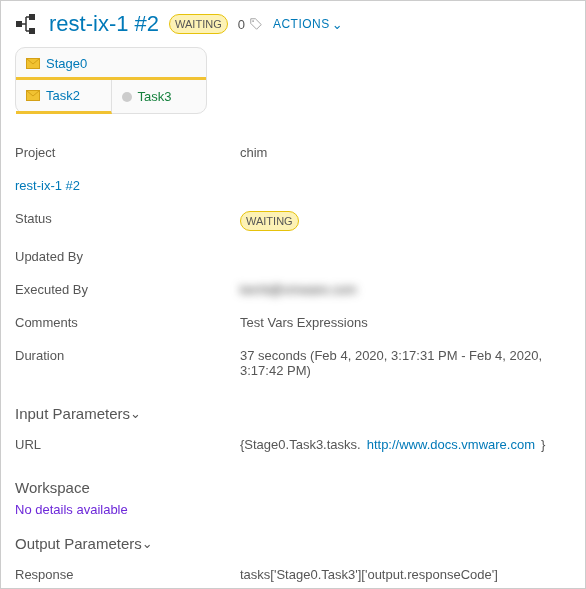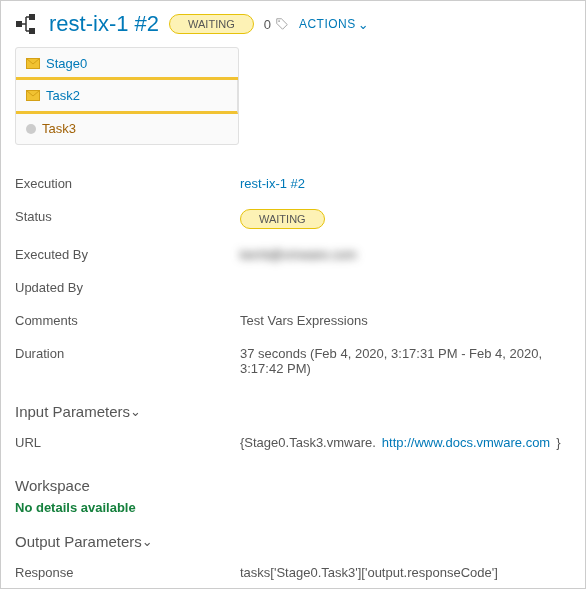--- a/index.html
+++ b/index.html
@@ -21,21 +21,21 @@
       margin-bottom: 10px;
     }
     .pipeline-icon { width: 24px; height: 24px; flex-shrink: 0; }
     .title {
       font-size: 22px;
       font-weight: 400;
       color: #0079b8;
     }
     .badge {
       display: inline-block;
-      padding: 2px 18px;
+      padding: 2px 5px;
       border-radius: 10px;
       font-size: 11px;
       font-weight: 400;
       background: #fdf2b5;
       border: 1px solid #e6c20b;
       color: #565656;
       line-height: 14px;
     }
     .count {
       display: flex;
@@ -47,46 +47,46 @@
     .tag-icon { display: inline-block; }
     .actions {
       color: #0079b8;
       font-size: 12px;
       letter-spacing: 0.5px;
       cursor: pointer;
       display: flex;
       gap: 2px;
     }
     .stage-block {
-      width: 224px;
+      width: 192px;
       border: 1px solid #e0e0e0;
-      border-radius: 3px;
+      border-radius: 10px;
       background: #fafafa;
       margin-bottom: 22px;
     }
     .stage-header {
       padding: 8px 10px 6px 10px;
       border-bottom: 3px solid #f1c232;
       display: flex;
       align-items: center;
       gap: 6px;
     }
     .stage-label { color: #0079b8; font-size: 13px; }
-    .tasks-row { display: flex; flex-direction: column; }
+    .tasks-row { display: flex; }
     .task {
       flex: 1;
       padding: 8px 10px;
       display: flex;
       align-items: center;
       gap: 6px;
       font-size: 13px;
     }
     .task:first-child { border-right: 1px solid #e0e0e0; }
     .task-active { color: #0079b8; border-bottom: 3px solid #f1c232; margin-bottom: -1px;}
-    .task-dim { color: #a16207; }
+    .task-dim { color: #15803d; }
     .msg-icon { width: 14px; height: 11px; flex-shrink: 0; }
     .circle-icon {
       width: 10px; height: 10px; border-radius: 50%;
       background: #ccc; flex-shrink: 0;
       display: inline-block;
     }
     .details-row {
       display: flex;
       padding: 9px 0;
       align-items: flex-start;
@@ -113,21 +113,21 @@
     .section-header {
       display: flex;
       align-items: center;
       gap: 0;
       font-size: 15px;
       color: #565656;
       margin-top: 18px;
       margin-bottom: 6px;
       cursor: pointer;
     }
-    .subtext { color: #15803d; font-size: 13px; margin-top: 2px; font-weight: bold; }
+    .subtext { color: #6d28d9; font-size: 13px; margin-top: 2px; }
     .chevron { font-size: 13px; }
   </style>
 </head>
 <body>
 
 <div class="container">
   <div class="header">
     <svg class="pipeline-icon" viewBox="0 0 24 24">
       <rect x="1" y="9" width="6" height="6" fill="#333"></rect>
       <rect x="14" y="2" width="6" height="6" fill="#333"></rect>
@@ -166,58 +166,61 @@
         <span>Task2</span>
       </div>
       <div class="task task-dim">
         <span class="circle-icon"></span>
         <span>Task3</span>
       </div>
     </div>
   </div>
 
   <div class="details-row">
-    <div class="details-label">Execution</div>
+    <div class="details-label">Project</div>
+    <div class="details-value">chim</div>
+  </div>
+  <div class="details-row">
     <div class="details-value">
         <span class="link">rest-ix-1 #2</span>
       </div>
   </div>
   <div class="details-row">
     <div class="details-label">Status</div>
     <div class="details-value">
       <span class="badge">WAITING</span>
     </div>
   </div>
   <div class="details-row">
-    <div class="details-label">Executed By</div>
-    <div class="details-value">
-        <span class="blurred">kerrb@vmware.com</span>
-      </div>
-  </div>
-  <div class="details-row">
     <div class="details-label">Updated By</div>
     <div class="details-value"></div>
+  </div>
+  <div class="details-row">
+    <div class="details-label">Executed By</div>
+    <div class="details-value">
+        <span class="blurred">kerrb@vmware.com</span>
+      </div>
   </div>
   <div class="details-row">
     <div class="details-label">Comments</div>
     <div class="details-value">Test Vars Expressions</div>
   </div>
   <div class="details-row">
     <div class="details-label">Duration</div>
     <div class="details-value">37 seconds (Feb 4, 2020, 3:17:31 PM - Feb 4, 2020, 3:17:42 PM)</div>
   </div>
 
   <div class="section-header">
     <span>Input Parameters</span>
     <span class="chevron">⌄</span>
   </div>
   <div class="details-row">
     <div class="details-label">URL</div>
     <div class="details-value">
-        <span>{Stage0.Task3.vmware.</span>
+        <span>{Stage0.Task3.tasks.</span>
         <span class="link">http://www.docs.vmware.com</span>
         <span>}</span>
       </div>
   </div>
 
   <div class="section-header" style="cursor:default">
     <span>Workspace</span>
   </div>
   <div class="subtext">No details available</div>
 

